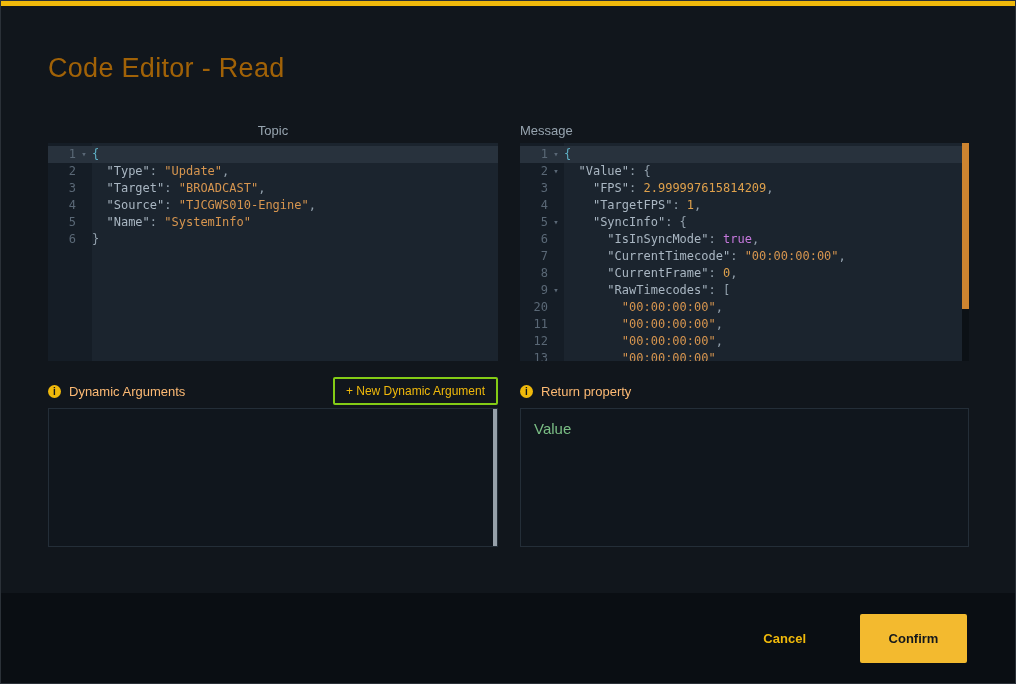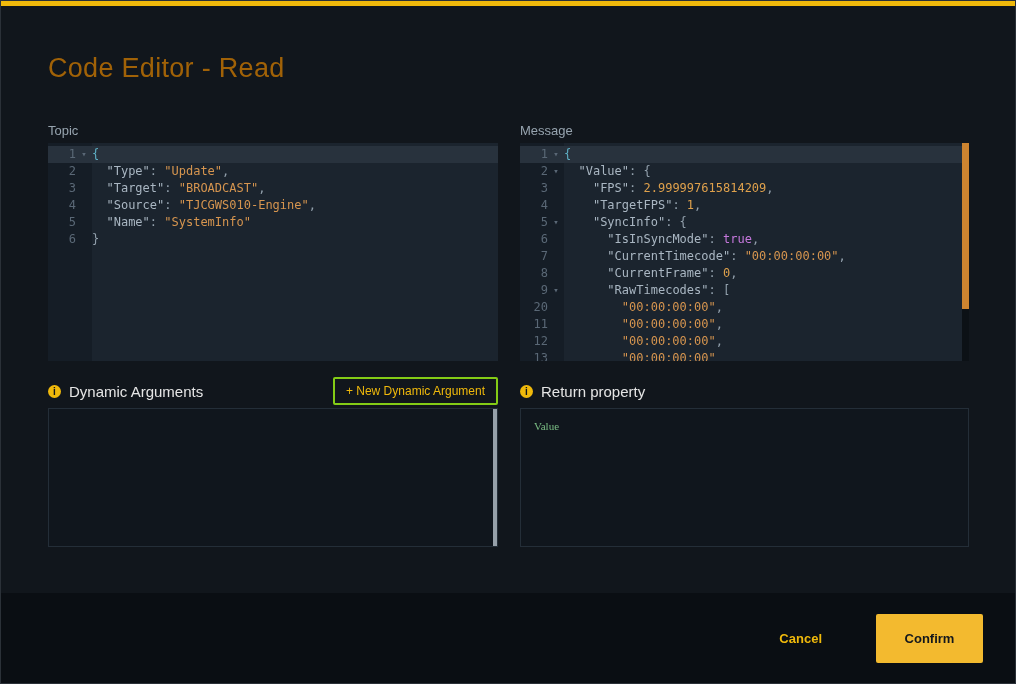--- a/index.html
+++ b/index.html
@@ -5,21 +5,21 @@
   html,body{margin:0;padding:0;background:#000;}
   .stage{
     position:relative;width:1016px;height:684px;
     background:#11161c;border:1px solid #2b3138;box-sizing:border-box;
     font-family:"Liberation Sans",sans-serif;overflow:hidden;
   }
   .accent-bar{position:absolute;top:0;left:0;right:0;height:5px;background:#f0b90b;}
   .title{position:absolute;left:47px;top:52px;margin:0;font-size:27px;font-weight:400;color:#a16207;letter-spacing:.3px;}
 
   .pane-header{position:absolute;top:120px;height:18px;display:flex;align-items:center;justify-content:space-between;}
-  #topic-header{left:47px;width:450px;}
+  #topic-header{left:47px;width:450px;justify-content:center;}
   #message-header{left:519px;width:449px;}
   .pane-label{font-size:13px;color:#97a4af;}
   .pane-note{font-size:12px;color:#b9ab7d;}
 
   .editor{
     position:absolute;top:142px;height:218px;
     background:linear-gradient(90deg,#151d26 0,#151d26 44px,#1b242e 44px);
     overflow:hidden;font-family:"DejaVu Sans Mono",monospace;font-size:12px;line-height:17px;
   }
   #topic-editor{left:47px;width:450px;}
@@ -40,32 +40,32 @@
 
   .v-scroll{position:absolute;top:0;right:0;width:7px;height:100%;background:#0c1116;}
   .v-thumb{position:absolute;top:0;left:0;width:100%;height:76%;background:#cd8430;}
 
   .section-header{position:absolute;top:377px;height:26px;display:flex;align-items:center;}
   #dyn-header{left:47px;width:450px;}
   #ret-header{left:519px;width:449px;}
   .info-icon{width:13px;height:13px;border-radius:50%;background:#f0b90b;color:#10151b;
     font-size:10px;font-weight:bold;display:inline-flex;align-items:center;justify-content:center;
     margin-right:8px;flex:none;}
-  .section-label{font-size:15px;color:#e5e5e5;}
+  .section-label{font-size:13px;color:#fdba74;}
   .new-arg-btn{margin-left:auto;background:transparent;border:2px solid #84cc16;color:#f0b90b;
     font-size:12px;padding:5px 11px;border-radius:2px;font-family:inherit;cursor:pointer;}
 
   .panel{position:absolute;top:407px;height:139px;background:#10161d;border:1px solid #242e38;box-sizing:border-box;}
   #dyn-panel{left:47px;width:450px;}
   #ret-panel{left:519px;width:449px;}
   .panel-scroll{position:absolute;top:0;right:0;width:4px;height:100%;background:#96a0a9;}
-  .return-value{position:absolute;left:13px;top:11px;font-family:Liberation Serif, serif;font-size:11px;color:#7abd84;}
+  .return-value{position:absolute;left:13px;top:11px;font-family:Liberation Sans, sans-serif;font-size:15px;color:#7abd84;}
 
   .footer{position:absolute;left:0;right:0;top:592px;bottom:0;background:#0a0e13;
-    display:flex;align-items:center;justify-content:flex-end;padding-right:32px;gap:54px;}
+    display:flex;align-items:center;justify-content:flex-end;padding-right:48px;gap:54px;}
   .cancel-btn{background:none;border:none;color:#f0b90b;font-size:13px;font-weight:700;font-family:inherit;cursor:pointer;padding:0;}
   .confirm-btn{width:107px;height:49px;background:#f3ba2f;border:none;border-radius:2px;color:#13171c;
     font-size:13px;font-weight:700;font-family:inherit;cursor:pointer;}
 </style>
 </head>
 <body>
 
 <div class="stage">
   <div class="accent-bar"></div>
   <h1 class="title">Code Editor - Read</h1>

